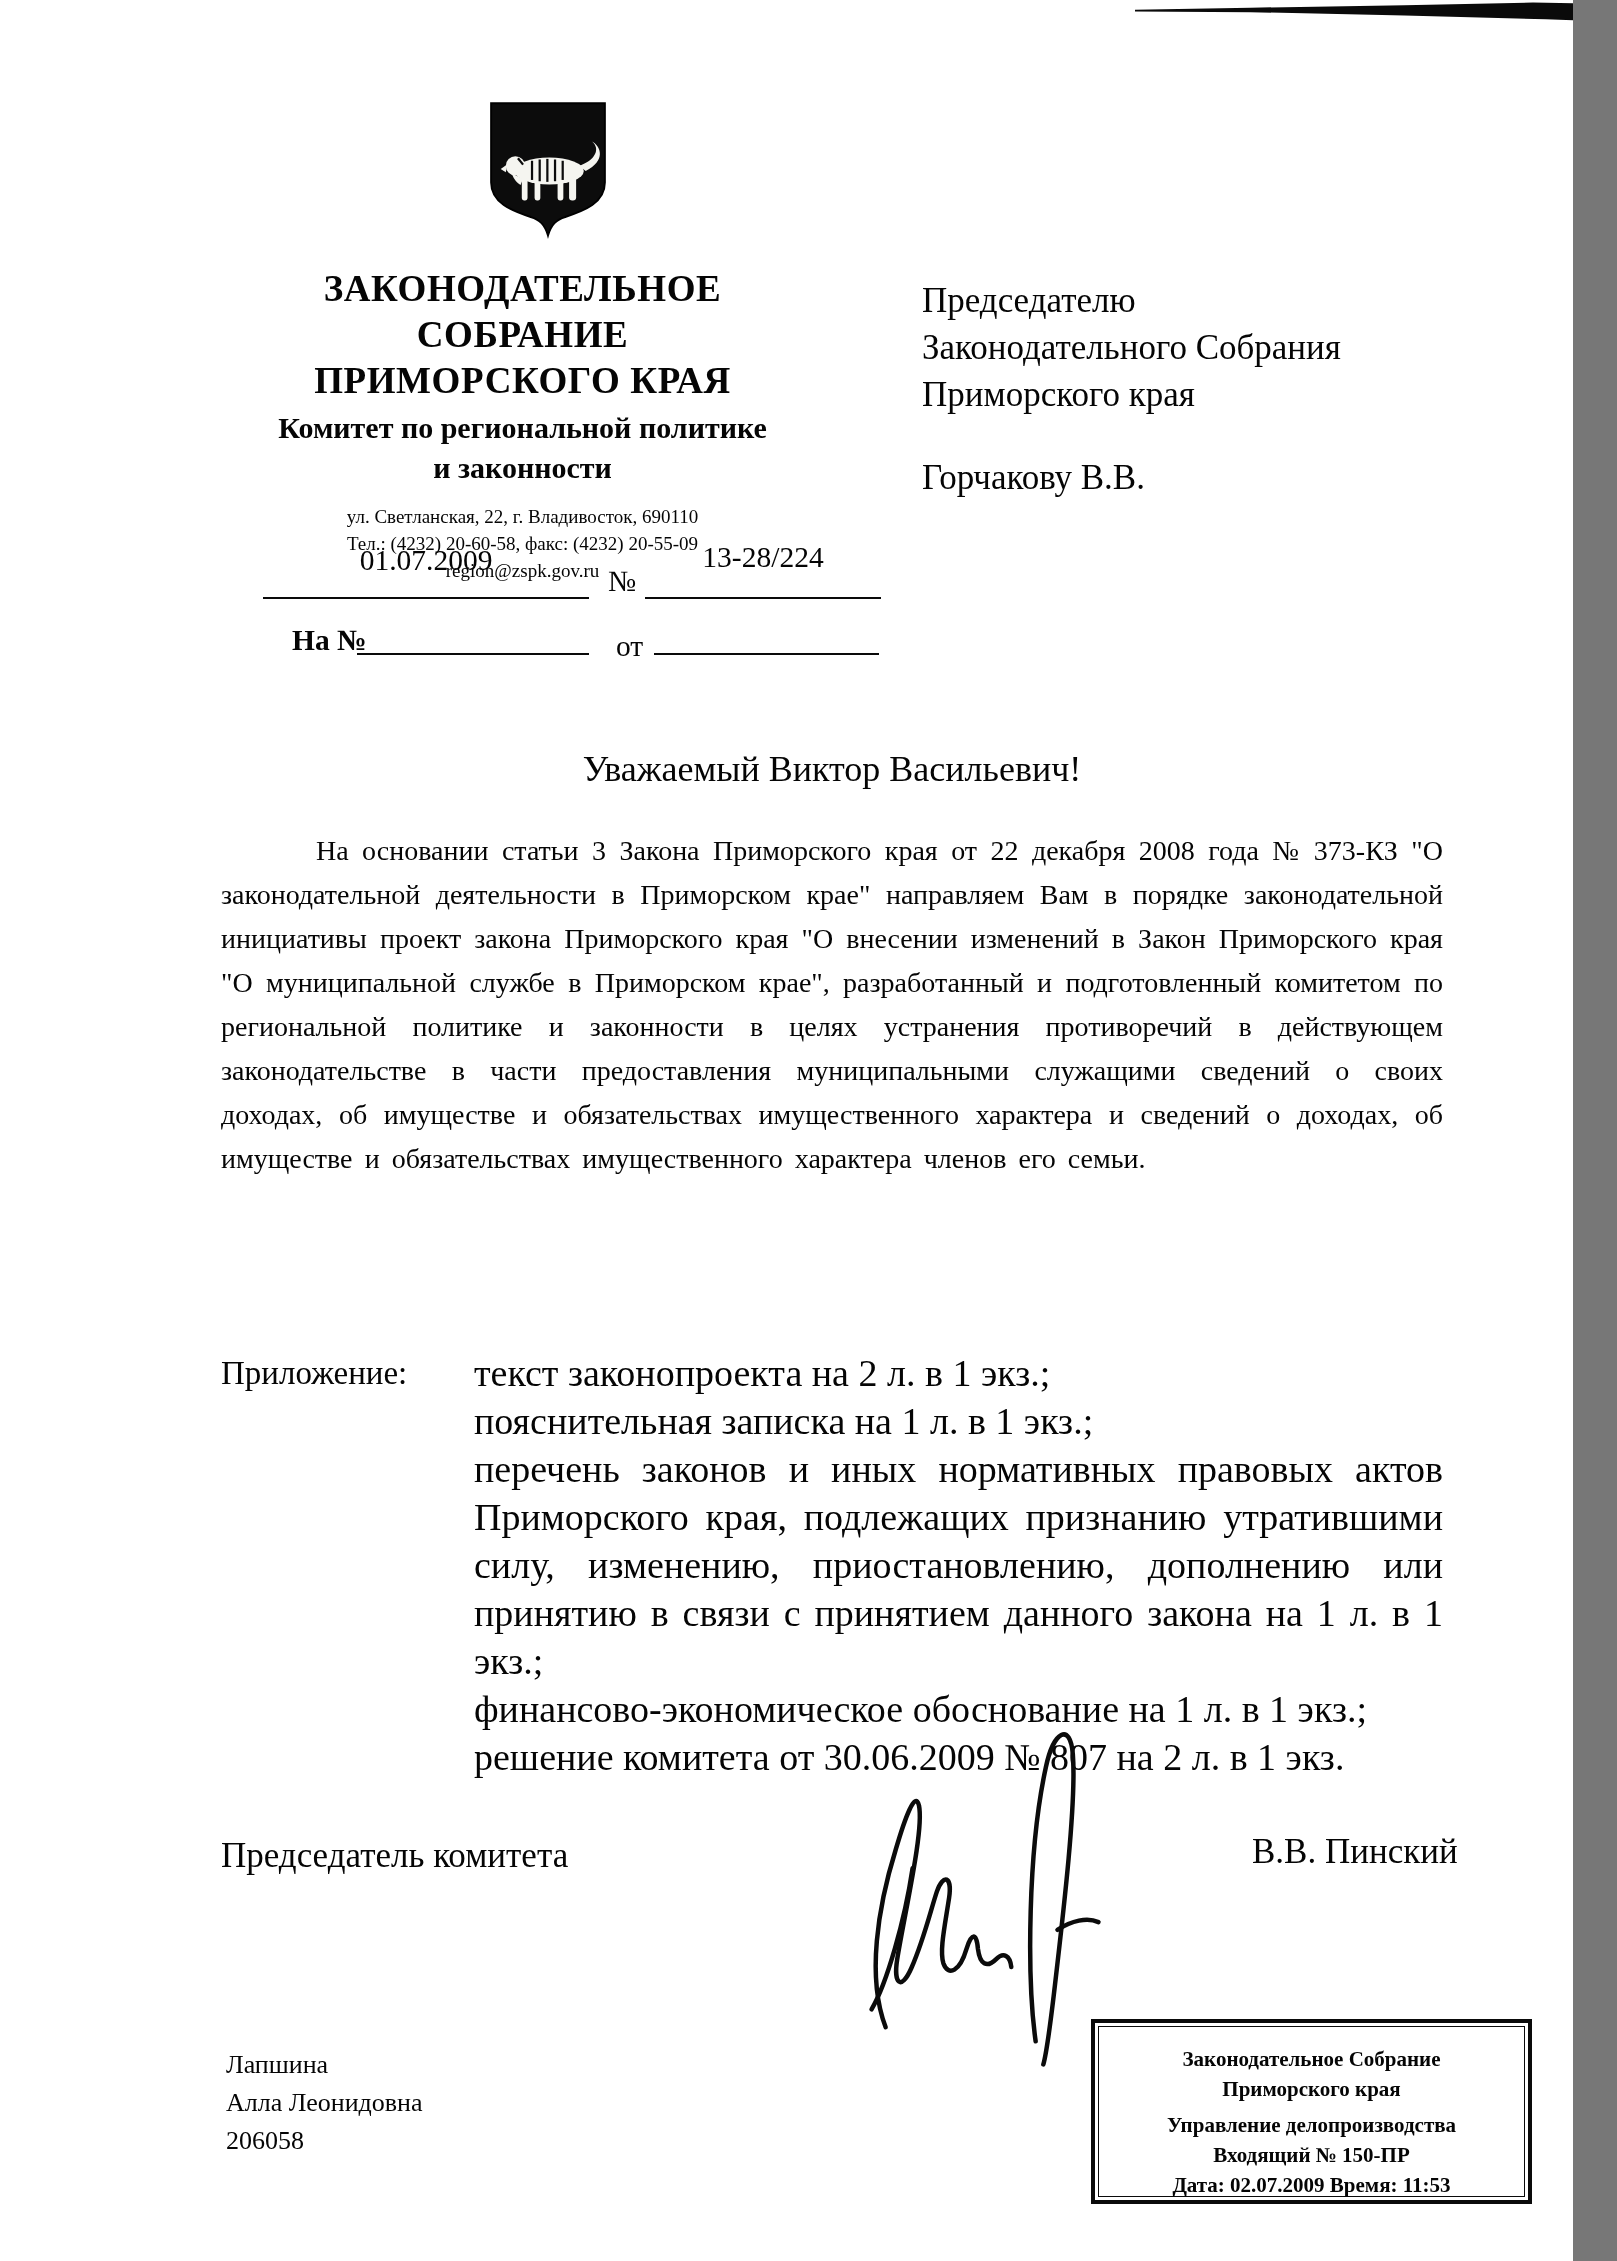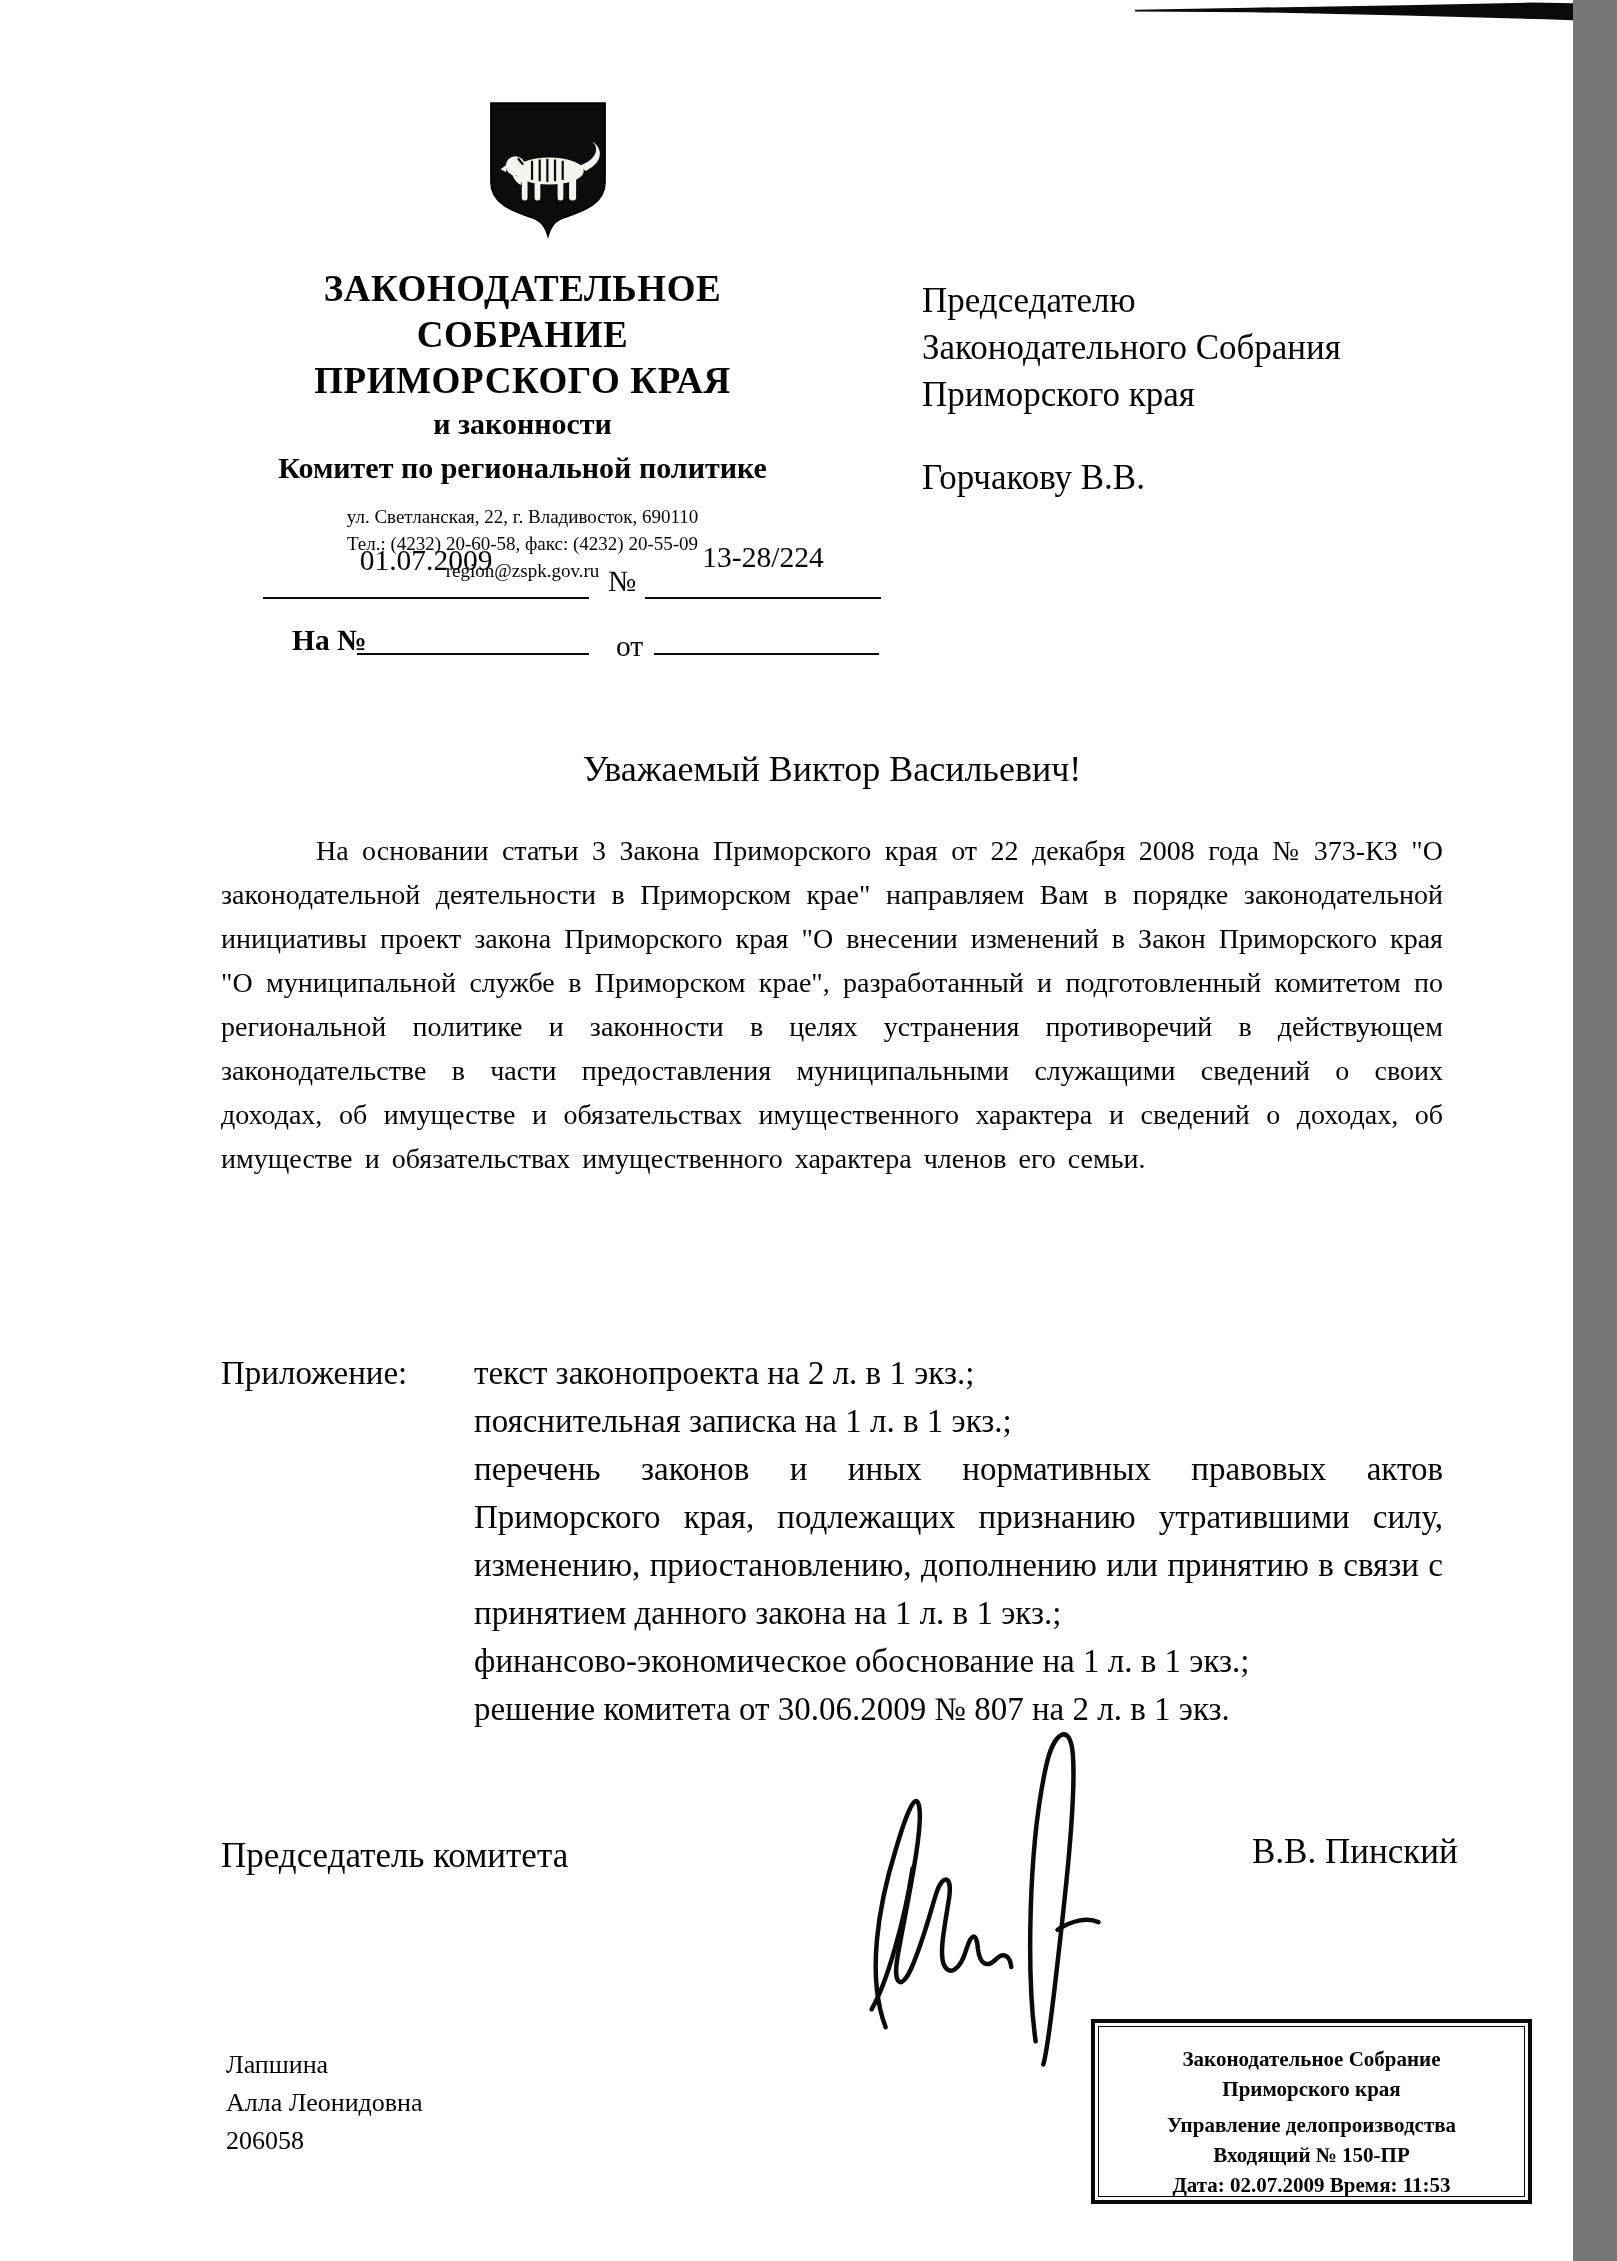--- a/index.html
+++ b/index.html
@@ -30,21 +30,21 @@
   .salutation{position:absolute;left:221px;top:748px;width:1222px;text-align:center;font-size:36px;}
   .body-par{
     position:absolute;left:221px;top:829px;width:1222px;
     font-size:28px;line-height:44px;text-align:justify;text-align-last:left;
     text-indent:95px;word-spacing:5.1px;
   }
   
   .attachments{position:absolute;left:221px;top:1349px;width:1222px;display:flex;align-items:flex-start;}
   .att-label{width:253px;font-size:33px;line-height:48px;flex:0 0 auto;}
   .att-items{flex:1 1 auto;}
-  .att-item{font-size:33px;line-height:48px;text-align:justify;text-align-last:left;}
+  .att-item{font-size:38px;line-height:48px;text-align:justify;text-align-last:left;}
   
   .sig-position{position:absolute;left:221px;top:1836px;font-size:35px;white-space:nowrap;}
   .sig-name{position:absolute;left:1252px;top:1832px;font-size:35px;white-space:nowrap;}
   .signature{position:absolute;left:810px;top:1708px;width:359px;height:359px;}
   
   .executor{position:absolute;left:226px;top:2046px;}
   .ex-line{font-size:26px;line-height:38px;}
   
   .stamp{
     position:absolute;left:1091px;top:2019px;width:441px;height:185px;
@@ -88,22 +88,22 @@
         <path d="M108,94 v34"></path>
           <path d="M120,96 v30"></path>
           <path d="M50,92 l8,10"></path>
       </g>
     </svg>
   </div>
 
   <div class="letterhead">
     <div class="lh-org">ЗАКОНОДАТЕЛЬНОЕ СОБРАНИЕ</div>
     <div class="lh-org">ПРИМОРСКОГО КРАЯ</div>
+    <div class="lh-com first">Комитет по региональной политике</div>
     <div class="lh-com">и законности</div>
-    <div class="lh-com first">Комитет по региональной политике</div>
     <div class="lh-addr first">ул. Светланская, 22, г. Владивосток, 690110</div>
     <div class="lh-addr">Тел.: (4232) 20-60-58, факс: (4232) 20-55-09</div>
     <div class="lh-addr">region@zspk.gov.ru</div>
   </div>
 
   <div class="recipient">
     <div class="rc-line">Председателю</div>
     <div class="rc-line">Законодательного Собрания</div>
     <div class="rc-line">Приморского края</div>
     <div class="rc-name">Горчакову В.В.</div>

